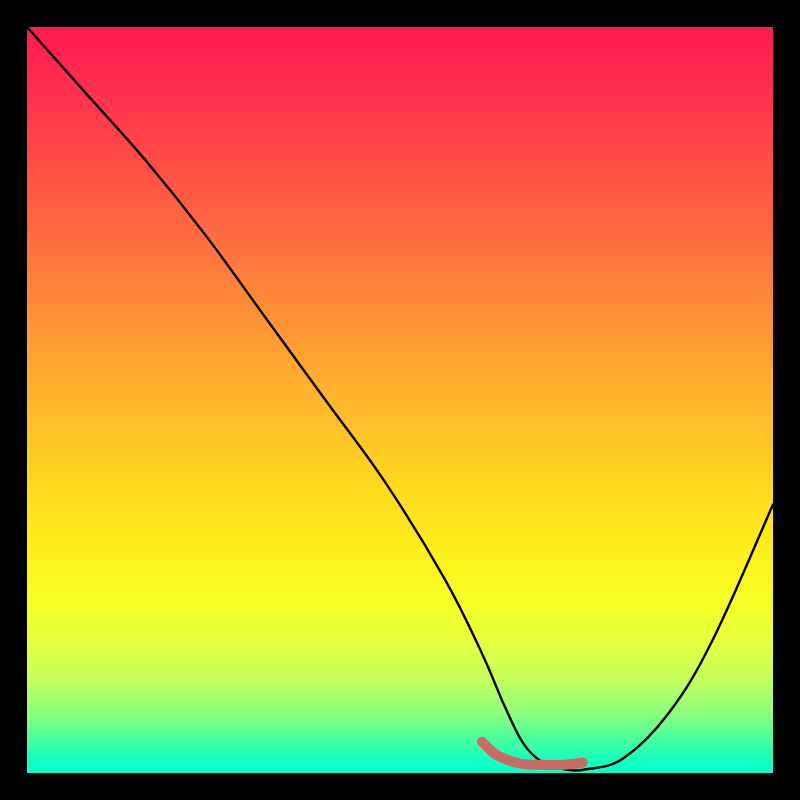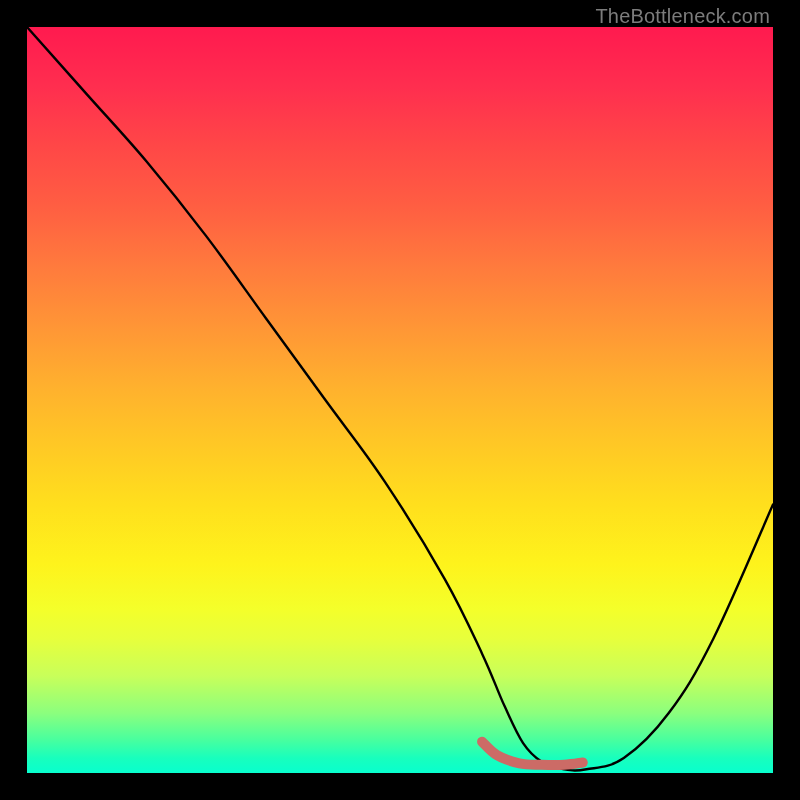--- a/index.html
+++ b/index.html
@@ -58,20 +58,19 @@
     top: 0;
     width: 746px;
     height: 746px;
     overflow: visible;
   }
 </style>
 </head>
 <body>
 
 <div class="container">
-  <div class="watermark">TheBottleneck.com</div>
   <div class="plot-area">
     <svg class="curve" viewBox="0 0 746 746">
       <path id="main-curve" fill="none" stroke="#000000" stroke-width="2.4" stroke-linecap="round" d="M 0 0 C 10.7424 12.085199999999997, 38.1952 42.96959999999997, 59.68 67.13999999999999 C 81.1648 91.3104, 97.8752 108.76680000000009, 119.36 134.2800000000001 C 140.8448 159.7932000000001, 157.55519999999999 180.68120000000002, 179.04 208.88 C 200.5248 237.07879999999997, 217.2352 261.3984, 238.72 290.94 C 260.2048 320.4816, 276.9152 343.4584, 298.40000000000003 373 C 319.88480000000004 402.5416, 336.5952 422.8328, 358.08 455.06 C 379.5648 487.2872, 400.3036000000001 521.1555999999999, 417.76000000000005 552.04 C 435.2164 582.9244, 444.3176 603.8124, 455.06 626.64 C 465.8024 649.4676, 470.0546 662.7464, 477.44 678.86 C 484.8254 694.9736, 489.37600000000003 706.0889999999999, 496.09000000000003 716.16 C 502.80400000000003 726.231, 507.3546 730.1102, 514.74 734.81 C 522.1254 739.5097999999999, 529.0632 740.9272, 537.12 742.27 C 545.1768 743.6128, 548.7576 744.2841999999999, 559.5 742.27 C 570.2424 740.2558, 582.0292000000001 741.1510000000001, 596.8000000000001 731.08 C 611.5708000000001 721.009, 625.4463999999999 707.8048, 641.56 686.32 C 657.6736 664.8352000000001, 667.5208 649.3184, 686.32 611.72 C 705.1192000000001 574.1216000000001, 735.2576 501.6104, 746 477.44"></path>
       <path id="marker-curve" fill="none" stroke="#cc6b66" stroke-width="10" stroke-linecap="round" d="M 455.06 714.668 C 457.7456 717.08504, 463.266 724.20188, 469.98 728.096 C 476.694 731.99012, 484.3032 734.55636, 492.36 736.302 C 500.4168 738.04764, 506.6832 737.52544, 514.74 737.794 C 522.7968 738.06256, 529.7346 738.19684, 537.12 737.794 C 544.5054 737.39116, 552.413 735.95884, 555.77 735.556"></path>
     </svg>
   </div>
 </div>
 
 </body></html>

